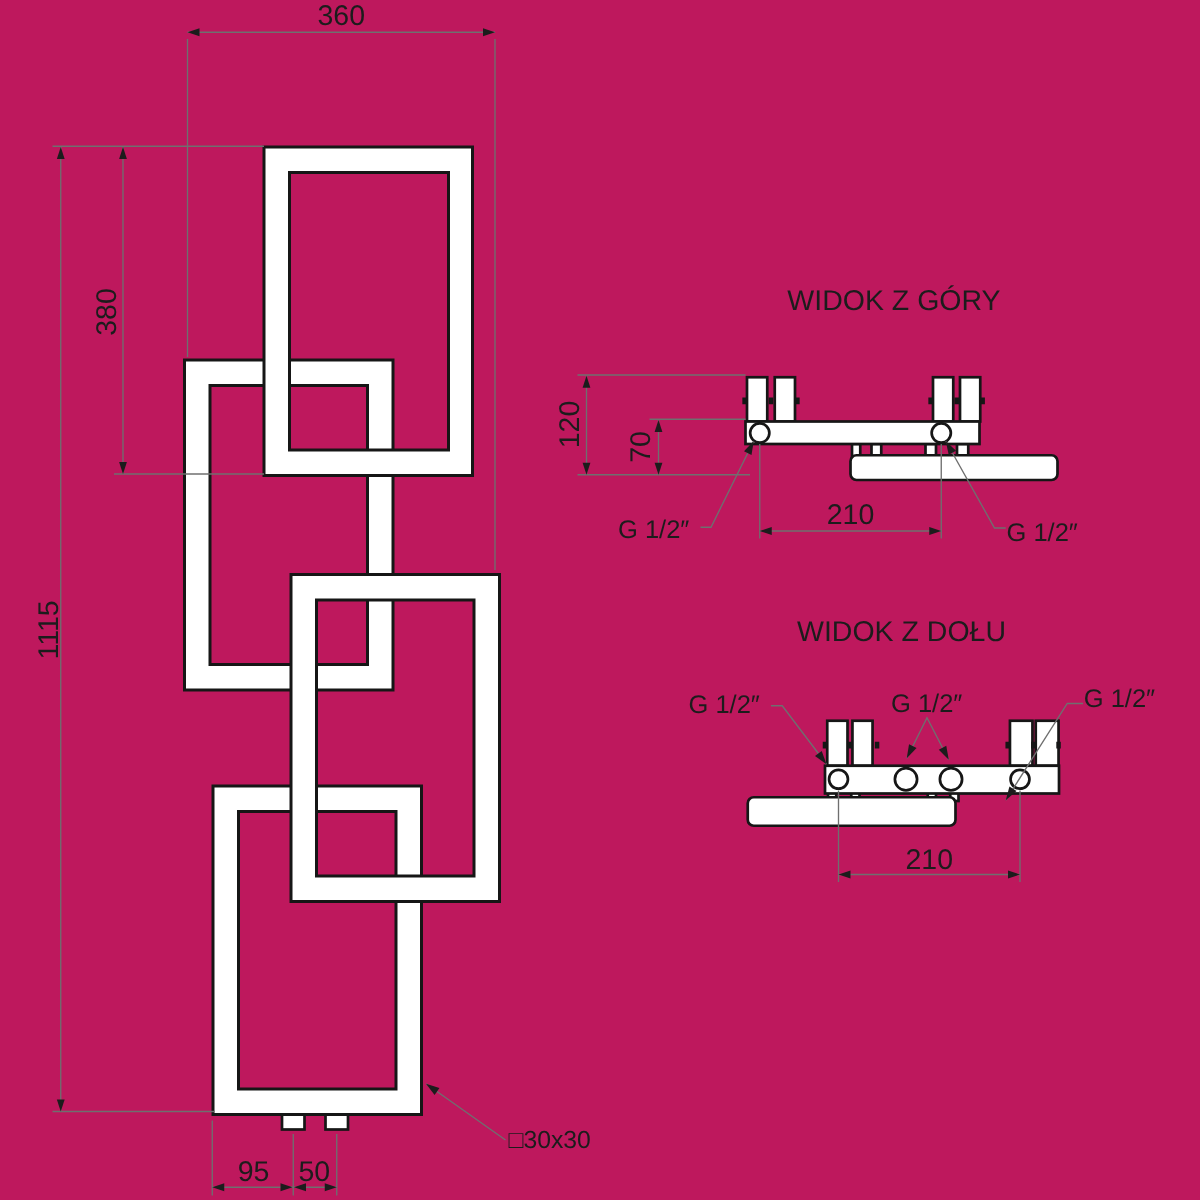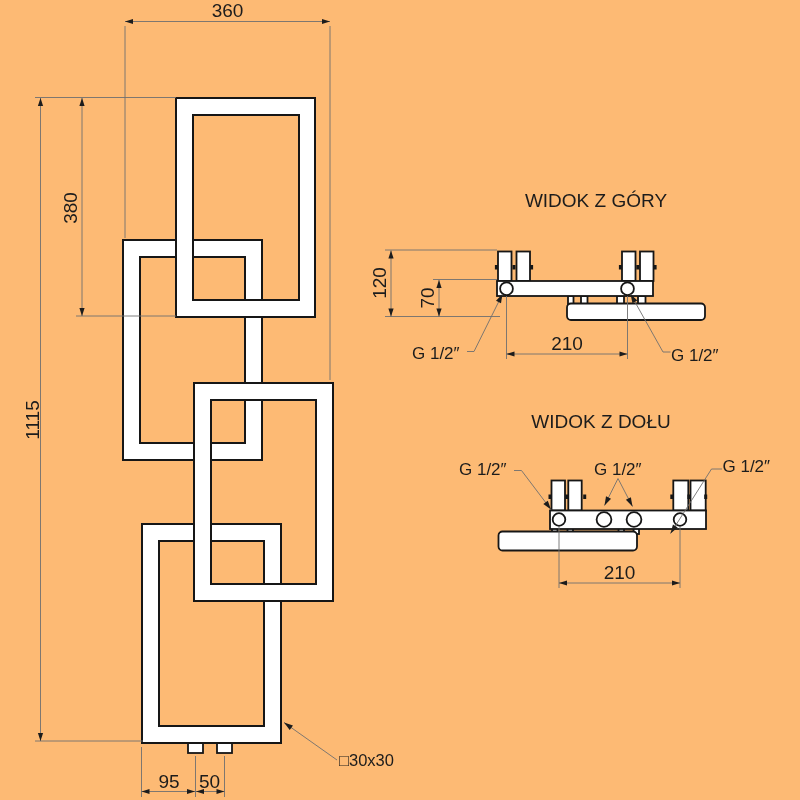--- a/index.html
+++ b/index.html
@@ -1,16 +1,16 @@
 <!DOCTYPE html>
 <html><head>
 <meta charset="utf-8">
 <style>
   html,body{margin:0;padding:0;background:#ffffff;}
-  .canvas{position:relative;width:800px;height:800px;background:#fdba74;overflow:hidden;
+  .canvas{position:relative;width:800px;height:800px;background:#be185d;overflow:hidden;
           font-family:"Liberation Sans", sans-serif;}
   svg{display:block;}
   .obj{fill:#ffffff;stroke:#161616;stroke-width:2;}
   .obj2{fill:#ffffff;stroke:#161616;stroke-width:1.8;}
   .thin{fill:none;stroke:#6f6f6f;stroke-width:0.9;}
   .arr{fill:#1c1c1c;stroke:none;}
   .mark{fill:#161616;stroke:none;}
   text{fill:#1c1c1c;}
   .dim{font-size:19px;}
   .lbl{font-size:17px;}

